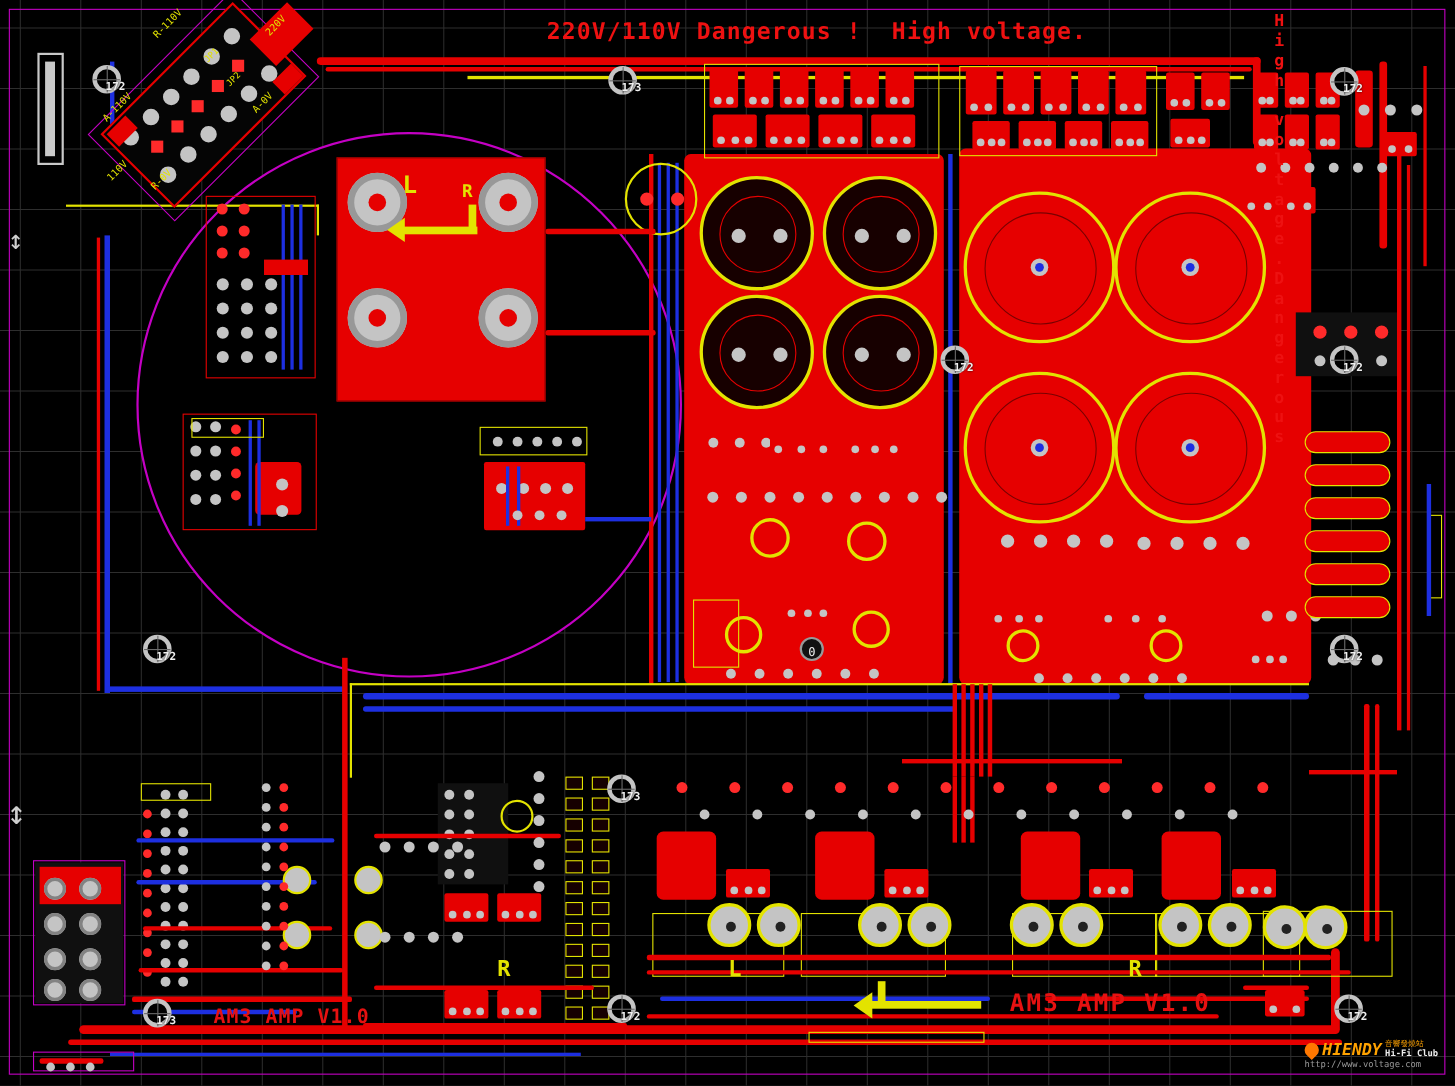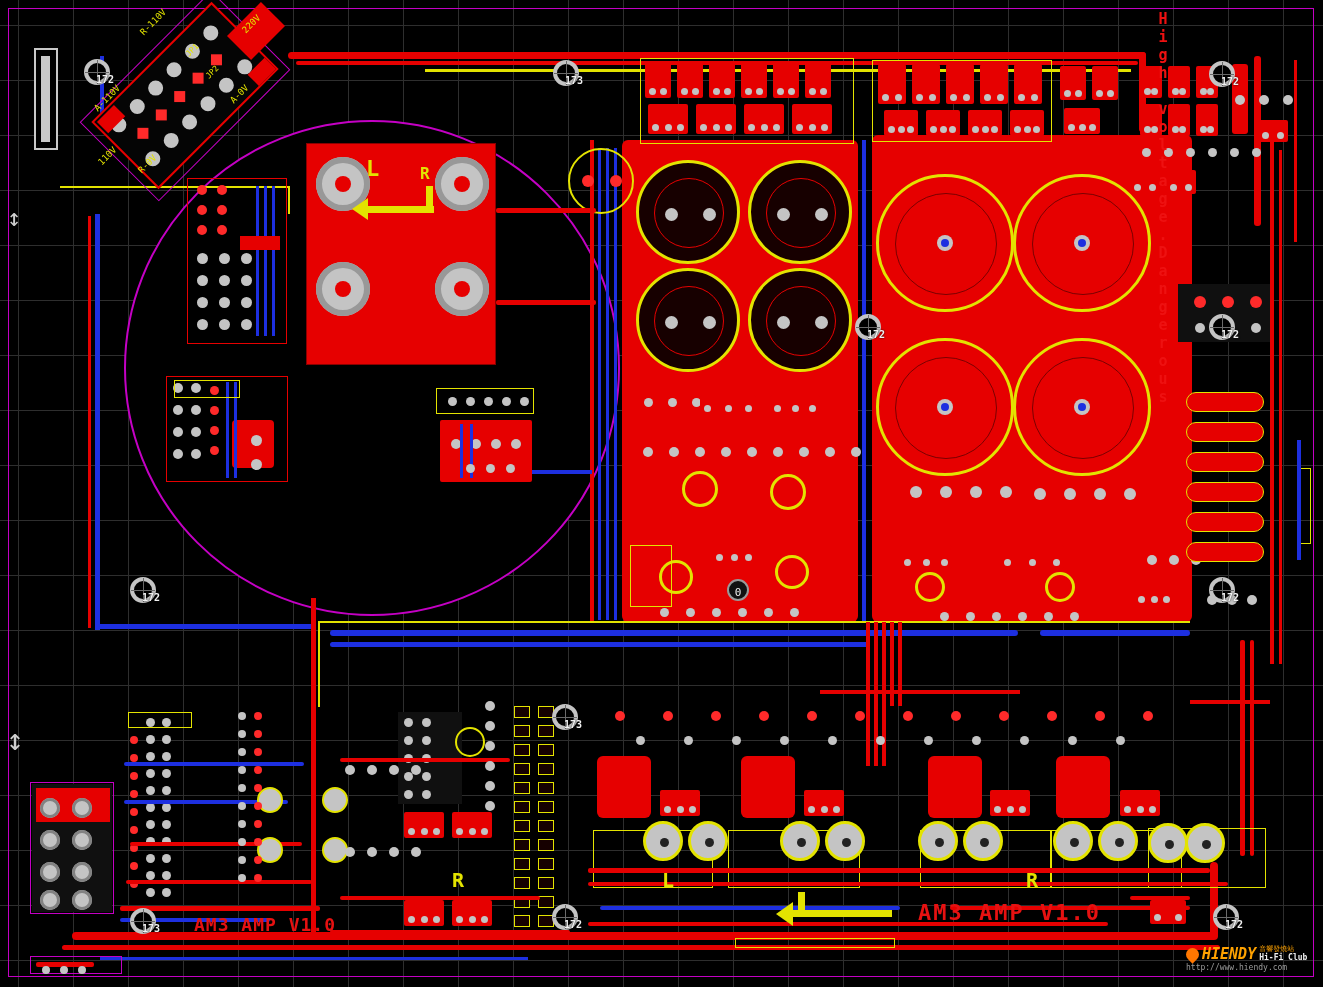--- a/index.html
+++ b/index.html
@@ -565,20 +565,21 @@
       <div style="position: absolute; left: 465.5px; top: 463.5px; width: 9px; height: 9px; border-radius: 50%; background: rgb(196, 196, 196);"></div>
       <div style="position: absolute; left: 485.5px; top: 463.5px; width: 9px; height: 9px; border-radius: 50%; background: rgb(196, 196, 196);"></div>
       <div style="position: absolute; left: 505.5px; top: 463.5px; width: 9px; height: 9px; border-radius: 50%; background: rgb(196, 196, 196);"></div>
       <div style="position: absolute; left: 496px; top: 208px; width: 100px; height: 5px; background: rgb(230, 0, 0); border-radius: 2px;"></div>
       <div style="position: absolute; left: 496px; top: 300px; width: 100px; height: 5px; background: rgb(230, 0, 0); border-radius: 2px;"></div>
       <div style="position: absolute; left: 532px; top: 470px; width: 60px; height: 4px; background: rgb(29, 47, 224); border-radius: 0px;"></div>
     </div>
 
   <div class="layer" id="top-layer">
 
+    <div class="txt" style="left:497px;top:16px;font-size:21px;letter-spacing:1px;color:#ee1111;font-weight:bold">220V/110V Dangerous !  High voltage.</div>
     <div class="txt" style="left:1154px;top:10px;font-size:15px;color:#ee1111;font-weight:bold;writing-mode:vertical-rl;text-orientation:upright">High voltage.Dangerous</div>
 
     <div class="abs" style="left:90px;top:10px;width:230px;height:190px">
       <div class="abs" style="left:2px;top:30px;width:186px;height:112px;border:1px solid #c400c4;transform:rotate(-45deg)"></div>
       <div class="abs" style="left:10px;top:38px;width:170px;height:95px;border:2px solid #e60000;background:#050505;transform:rotate(-45deg)">
         <span class="cpg" style="left:8px;top:12px"></span>
         <span class="cpg" style="left:34px;top:12px"></span>
         <span class="cpg" style="left:60px;top:12px"></span>
         <span class="cpg" style="left:86px;top:12px"></span>
         <span class="cpg" style="left:112px;top:12px"></span>
@@ -737,16 +738,16 @@
 
     <div class="watermark" style="left:1186px;top:946px">
       <div class="wm-row">
         <span class="wm-ico"></span>
         <span class="wm-brand">HIENDY</span>
         <span class="wm-cnblock">
           <span class="wm-cn">音響發燒站</span>
           <span class="wm-club">Hi-Fi Club</span>
         </span>
       </div>
-      <div class="wm-url">http://www.hiendy.com</div>
+      <div class="wm-url">http://www.voltage.com</div>
     </div>
   </div>
 </div>
 
 </body></html>

